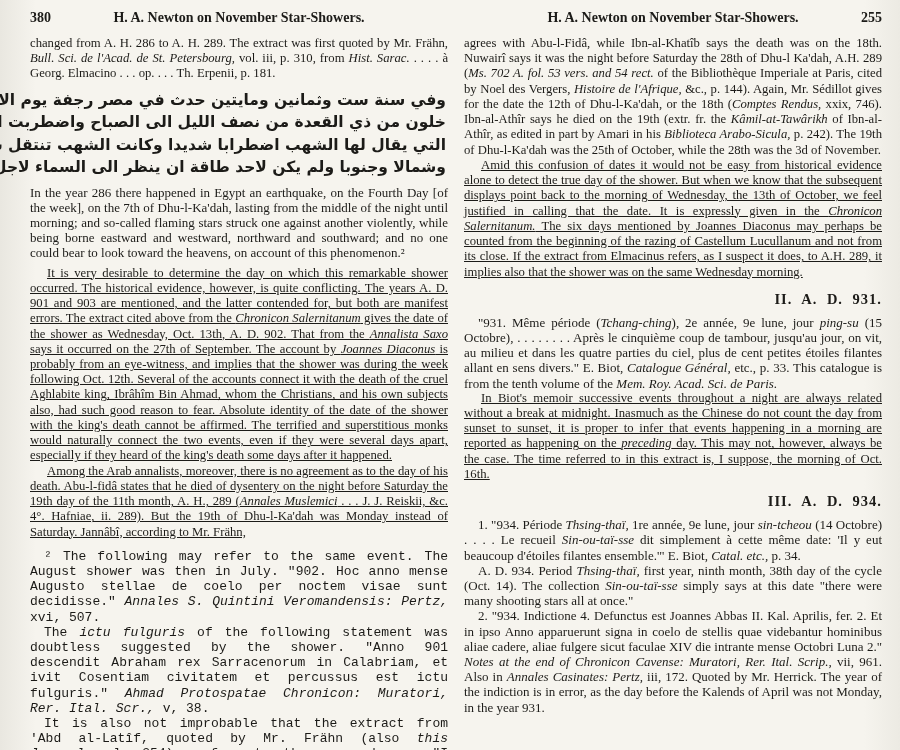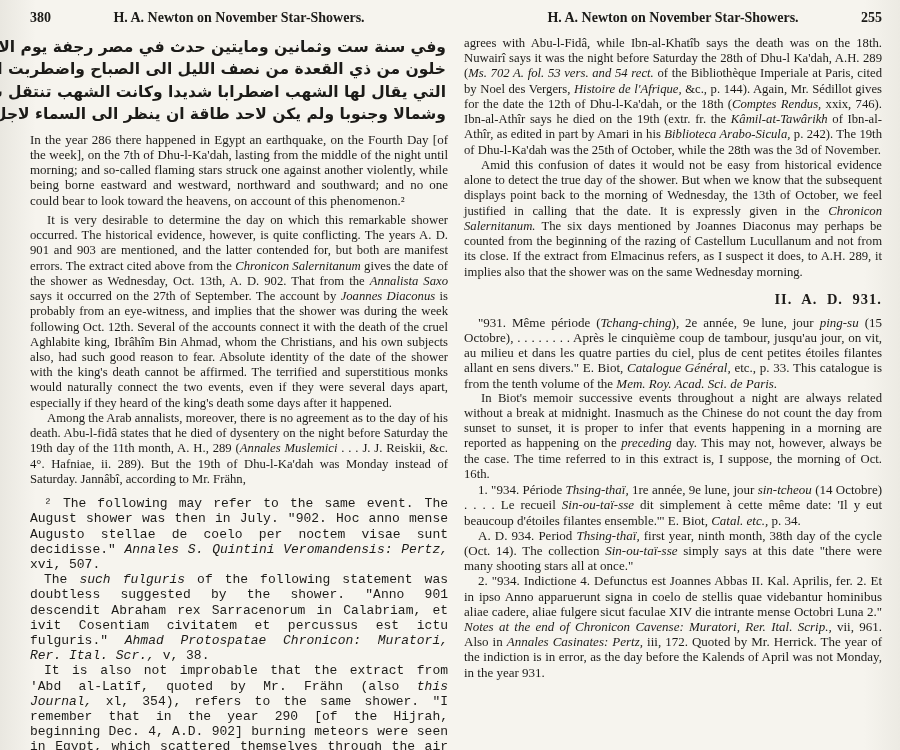--- a/index.html
+++ b/index.html
@@ -23,21 +23,21 @@
   }
   .page-num{font-weight:bold;font-size:14px;}
   .page-num.right{text-align:right;}
   .running-title{
     text-align:center;font-weight:bold;font-size:14px;
     white-space:nowrap;
   }
   p.body-text{
     margin:0;font-size:12.7px;line-height:1.2;text-align:justify;
   }
-  p.body-text.indent{text-indent:17px;}
+  p.body-text.indent{text-indent:17px;text-decoration:underline;}
   .arabic{
     direction:rtl;font-family:"DejaVu Sans",sans-serif;
     font-size:15.5px;line-height:1.45;margin:7px 2px 6px 2px;
     font-weight:bold;
   }
   .arabic-line{text-align:center;white-space:nowrap;}
   .small-print{
     font-size:13px;line-height:1.17;text-align:justify;margin:3px 0 5px 0;
   }
   .small-print.fn-indent{text-indent:14px;margin:0;}
@@ -53,55 +53,57 @@
 
 <div class="spread">
 
   <div class="page">
     <div class="page-header">
       <span class="page-num">380</span>
       <span class="running-title">H. A. Newton on November Star-Showers.</span>
       <span></span>
     </div>
 
+    <p class="body-text">changed from A. H. 286 to A. H. 289.  The extract was first quoted by Mr. Frähn, <i>Bull. Sci. de l'Acad. de St. Petersbourg,</i> vol. iii, p. 310, from <i>Hist. Sarac.</i> . . . . à Georg. Elmacino . . . op. . . . Th. Erpenii, p. 181.</p>
 
     <div class="arabic">
       <div class="arabic-line">وفي سنة ست وثمانين ومايتين حدث في مصر رجفة يوم الاربعاء لسبع</div>
       <div class="arabic-line">خلون من ذي القعدة من نصف الليل الى الصباح واضطربت الكواكب</div>
       <div class="arabic-line">التي يقال لها الشهب اضطرابا شديدا وكانت الشهب تنتقل شرقا وغربا</div>
       <div class="arabic-line">وشمالا وجنوبا ولم يكن لاحد طاقة ان ينظر الى السماء لاجل ذلك</div>
     </div>
 
     <div class="small-print">In the year 286 there happened in Egypt an earthquake, on the Fourth Day [of the week], on the 7th of Dhu-l-Ka'dah, lasting from the middle of the night until morning; and so-called flaming stars struck one against another violently, while being borne eastward and westward, northward and southward; and no one could bear to look toward the heavens, on account of this phenomenon.²</div>
 
     <p class="body-text indent">It is very desirable to determine the day on which this remarkable shower occurred.  The historical evidence, however, is quite conflicting.  The years A. D. 901 and 903 are mentioned, and the latter contended for, but both are manifest errors. The extract cited above from the <i>Chronicon Salernitanum</i> gives the date of the shower as Wednesday, Oct. 13th, A. D. 902. That from the <i>Annalista Saxo</i> says it occurred on the 27th of September.  The account by <i>Joannes Diaconus</i> is probably from an eye-witness, and implies that the shower was during the week following Oct. 12th.  Several of the accounts connect it with the death of the cruel Aghlabite king, Ibrâhîm Bin Ahmad, whom the Christians, and his own subjects also, had such good reason to fear.  Absolute identity of the date of the shower with the king's death cannot be affirmed.  The terrified and superstitious monks would naturally connect the two events, even if they were several days apart, especially if they heard of the king's death some days after it happened.</p>
     <p class="body-text indent">Among the Arab annalists, moreover, there is no agreement as to the day of his death.  Abu-l-fidâ states that he died of dysentery on the night before Saturday the 19th day of the 11th month, A. H., 289 (<i>Annales Muslemici</i> . . . J. J. Reiskii, &amp;c. 4°.  Hafniae, ii. 289).  But the 19th of Dhu-l-Ka'dah was Monday instead of Saturday.  Jannâbî, according to Mr. Frähn,</p>
 
     <div class="footnotes">
       <div class="small-print fn-indent">² The following may refer to the same event.  The August shower was then in July.  "902.  Hoc anno mense Augusto stellae de coelo per noctem visae sunt decidisse."  <i>Annales S. Quintini Veromandensis: Pertz,</i> xvi, 507.</div>
-      <div class="small-print fn-indent">The <i>such fulguris</i> of the following statement was doubtless suggested by the shower.  "Anno 901 descendit Abraham rex Sarracenorum in Calabriam, et ivit Cosentiam civitatem et percussus est ictu fulguris."  <i>Ahmad Protospatae Chronicon: Muratori, Rer. Ital. Scr.,</i> v, 38.</div>
+      <div class="small-print fn-indent">The <i>ictu fulguris</i> of the following statement was doubtless suggested by the shower.  "Anno 901 descendit Abraham rex Sarracenorum in Calabriam, et ivit Cosentiam civitatem et percussus est ictu fulguris."  <i>Ahmad Protospatae Chronicon: Muratori, Rer. Ital. Scr.,</i> v, 38.</div>
       <div class="small-print fn-indent">It is also not improbable that the extract from 'Abd al-Latîf, quoted by Mr. Frähn (also <i>this Journal,</i> xl, 354), refers to the same shower.  "I remember that in the year 290 [of the Hijrah, beginning Dec. 4, A.D. 902] burning meteors were seen in Egypt, which scattered themselves through the air and filled the whole expanse. They caused great terror and increased continually."</div>
     </div>
   </div>
 
   <div class="page">
     <div class="page-header">
       <span></span>
       <span class="running-title">H. A. Newton on November Star-Showers.</span>
       <span class="page-num right">255</span>
     </div>
 
     <p class="body-text">agrees with Abu-l-Fidâ, while Ibn-al-Khatîb says the death was on the 18th.  Nuwairî says it was the night before Saturday the 28th of Dhu-l Ka'dah, A.H. 289 (<i>Ms. 702 A. fol. 53 vers. and 54 rect.</i> of the Bibliothèque Imperiale at Paris, cited by Noel des Vergers, <i>Histoire de l'Afrique,</i> &amp;c., p. 144).  Again, Mr. Sédillot gives for the date the 12th of Dhu-l-Ka'dah, or the 18th (<i>Comptes Rendus,</i> xxix, 746).  Ibn-al-Athîr says he died on the 19th (extr. fr. the <i>Kâmil-at-Tawârikh</i> of Ibn-al-Athîr, as edited in part by Amari in his <i>Biblioteca Arabo-Sicula,</i> p. 242).  The 19th of Dhu-l-Ka'dah was the 25th of October, while the 28th was the 3d of November.</p>
     <p class="body-text indent block-gap">Amid this confusion of dates it would not be easy from historical evidence alone to detect the true day of the shower.  But when we know that the subsequent displays point back to the morning of Wednesday, the 13th of October, we feel justified in calling that the date.  It is expressly given in the <i>Chronicon Salernitanum.</i>  The six days mentioned by Joannes Diaconus may perhaps be counted from the beginning of the razing of Castellum Lucullanum and not from its close.  If the extract from Elmacinus refers, as I suspect it does, to A.H. 289, it implies also that the shower was on the same Wednesday morning.</p>
 
     <div class="section-heading">II.  A. D. 931.</div>
 
     <div class="small-print fn-indent">"931.  Même période (<i>Tchang-ching</i>), 2e année, 9e lune, jour <i>ping-su</i> (15 Octobre), . . . . . . . . Après le cinquième coup de tambour, jusqu'au jour, on vit, au milieu et dans les quatre parties du ciel, plus de cent petites étoiles filantes allant en sens divers."  E. Biot, <i>Catalogue Général,</i> etc., p. 33.  This catalogue is from the tenth volume of the <i>Mem. Roy. Acad. Sci. de Paris.</i></div>
 
     <p class="body-text indent block-gap">In Biot's memoir successive events throughout a night are always related without a break at midnight.  Inasmuch as the Chinese do not count the day from sunset to sunset, it is proper to infer that events happening in a morning are reported as happening on the <i>preceding</i> day.  This may not, however, always be the case.  The time referred to in this extract is, I suppose, the morning of Oct. 16th.</p>
 
+    <div class="section-heading">III.  A. D. 934.</div>
 
     <div class="small-print fn-indent">1.  "934.  Période <i>Thsing-thaï,</i> 1re année, 9e lune, jour <i>sin-tcheou</i> (14 Octobre) . . . . Le recueil <i>Sin-ou-taï-sse</i> dit simplement à cette même date: 'Il y eut beaucoup d'étoiles filantes ensemble.'"  E. Biot, <i>Catal. etc.,</i> p. 34.</div>
     <div class="small-print fn-indent">A. D. 934.  Period <i>Thsing-thaï,</i> first year, ninth month, 38th day of the cycle (Oct. 14).  The collection <i>Sin-ou-taï-sse</i> simply says at this date "there were many shooting stars all at once."</div>
     <div class="small-print fn-indent">2.  "934.  Indictione 4.  Defunctus est Joannes Abbas II. Kal. Aprilis, fer. 2.  Et in ipso Anno apparuerunt signa in coelo de stellis quae videbantur hominibus aliae cadere, aliae fulgere sicut faculae XIV die intrante mense Octobri Luna 2."  <i>Notes at the end of Chronicon Cavense: Muratori, Rer. Ital. Scrip.,</i> vii, 961.  Also in <i>Annales Casinates: Pertz,</i> iii, 172.  Quoted by Mr. Herrick.  The year of the indiction is in error, as the day before the Kalends of April was not Monday, in the year 931.</div>
   </div>
 
 </div>
 
 </body></html>

